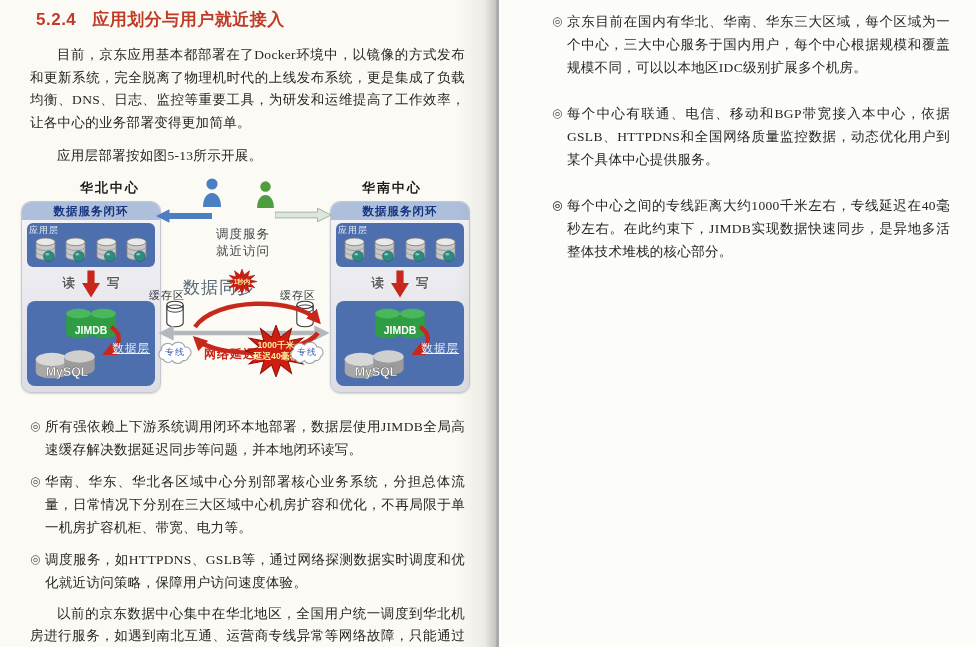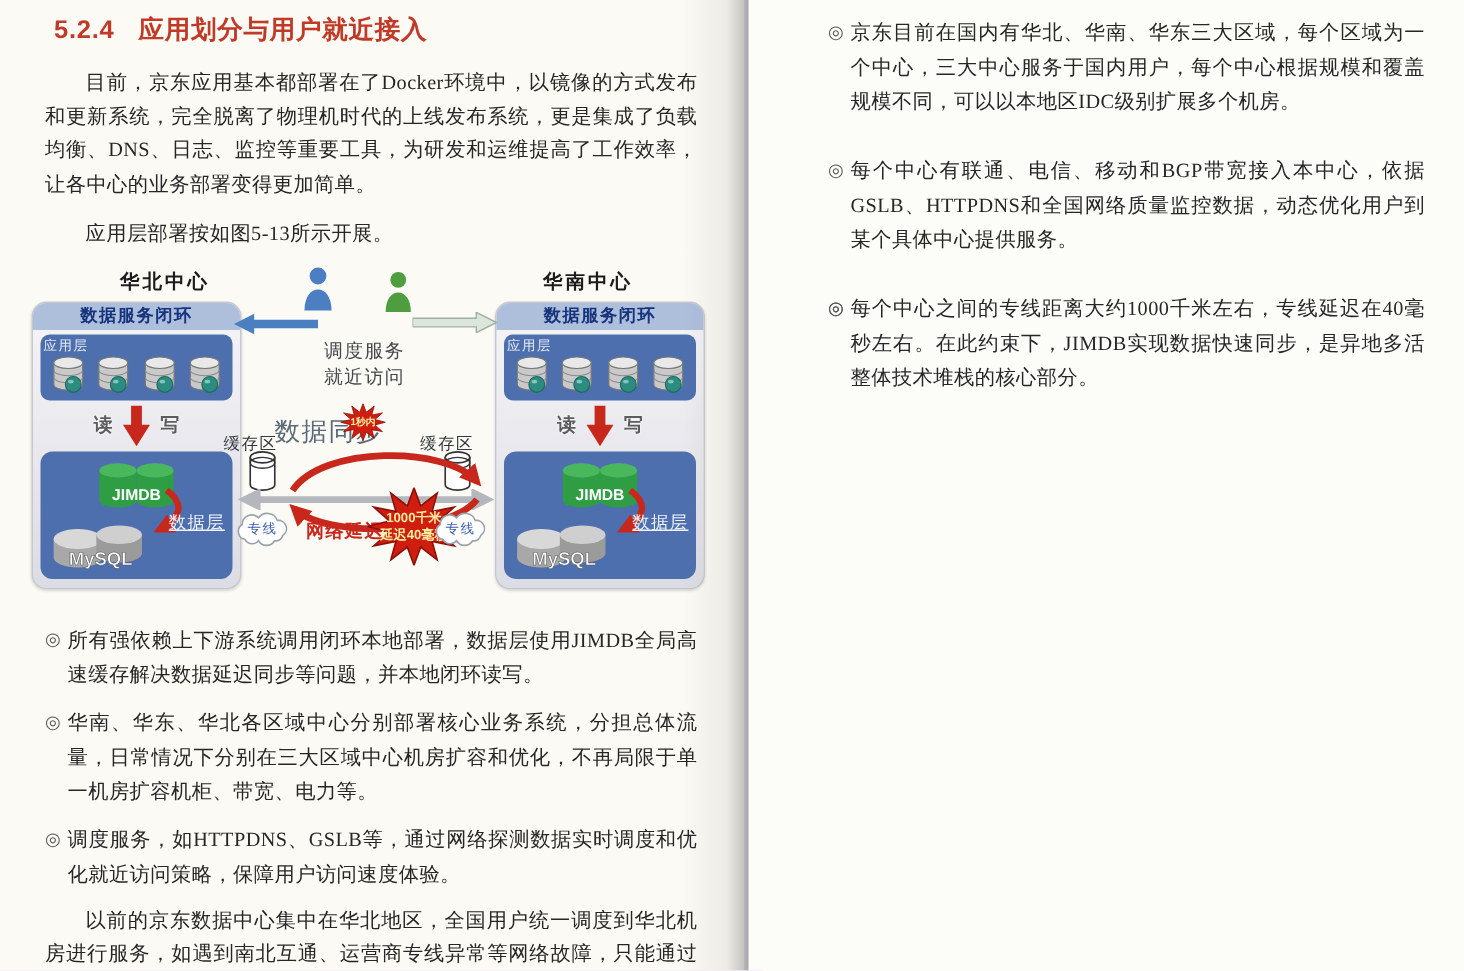--- a/index.html
+++ b/index.html
@@ -1,18 +1,18 @@
 <!DOCTYPE html>
 <html><head>
 <meta charset="utf-8">
 <style>
   html,body{margin:0;padding:0;}
   body{width:976px;height:647px;overflow:hidden;
        font-family:"Liberation Serif","DejaVu Serif",serif;color:#262626;}
-  .book{position:relative;width:812px;height:647px;background:#f0abfc;}
+  .book{position:relative;width:812px;height:647px;background:#737373;}
   
   .page{position:absolute;top:0;height:647px;box-sizing:border-box;}
   .page-left{left:0;width:497px;background:#fbfaf4;padding:6px 32px 0 30px;}
   .page-right{left:497px;width:479px;background:#fcfcf9;padding:10px 26px 0 55px;}
   .spine{position:absolute;top:0;left:455px;width:42px;height:647px;
          background:linear-gradient(to right,rgba(120,115,105,0) 0%,rgba(110,108,100,0.10) 70%,rgba(95,95,100,0.35) 97%,rgba(90,90,95,0.55) 100%);
          border-right:2px solid #a9a9ad;}
   
   h1.sec{font-family:"Liberation Sans","DejaVu Sans",sans-serif;font-weight:bold;
          color:#c03a28;font-size:17px;margin:2px 0 13px 6px;letter-spacing:0.5px;}

